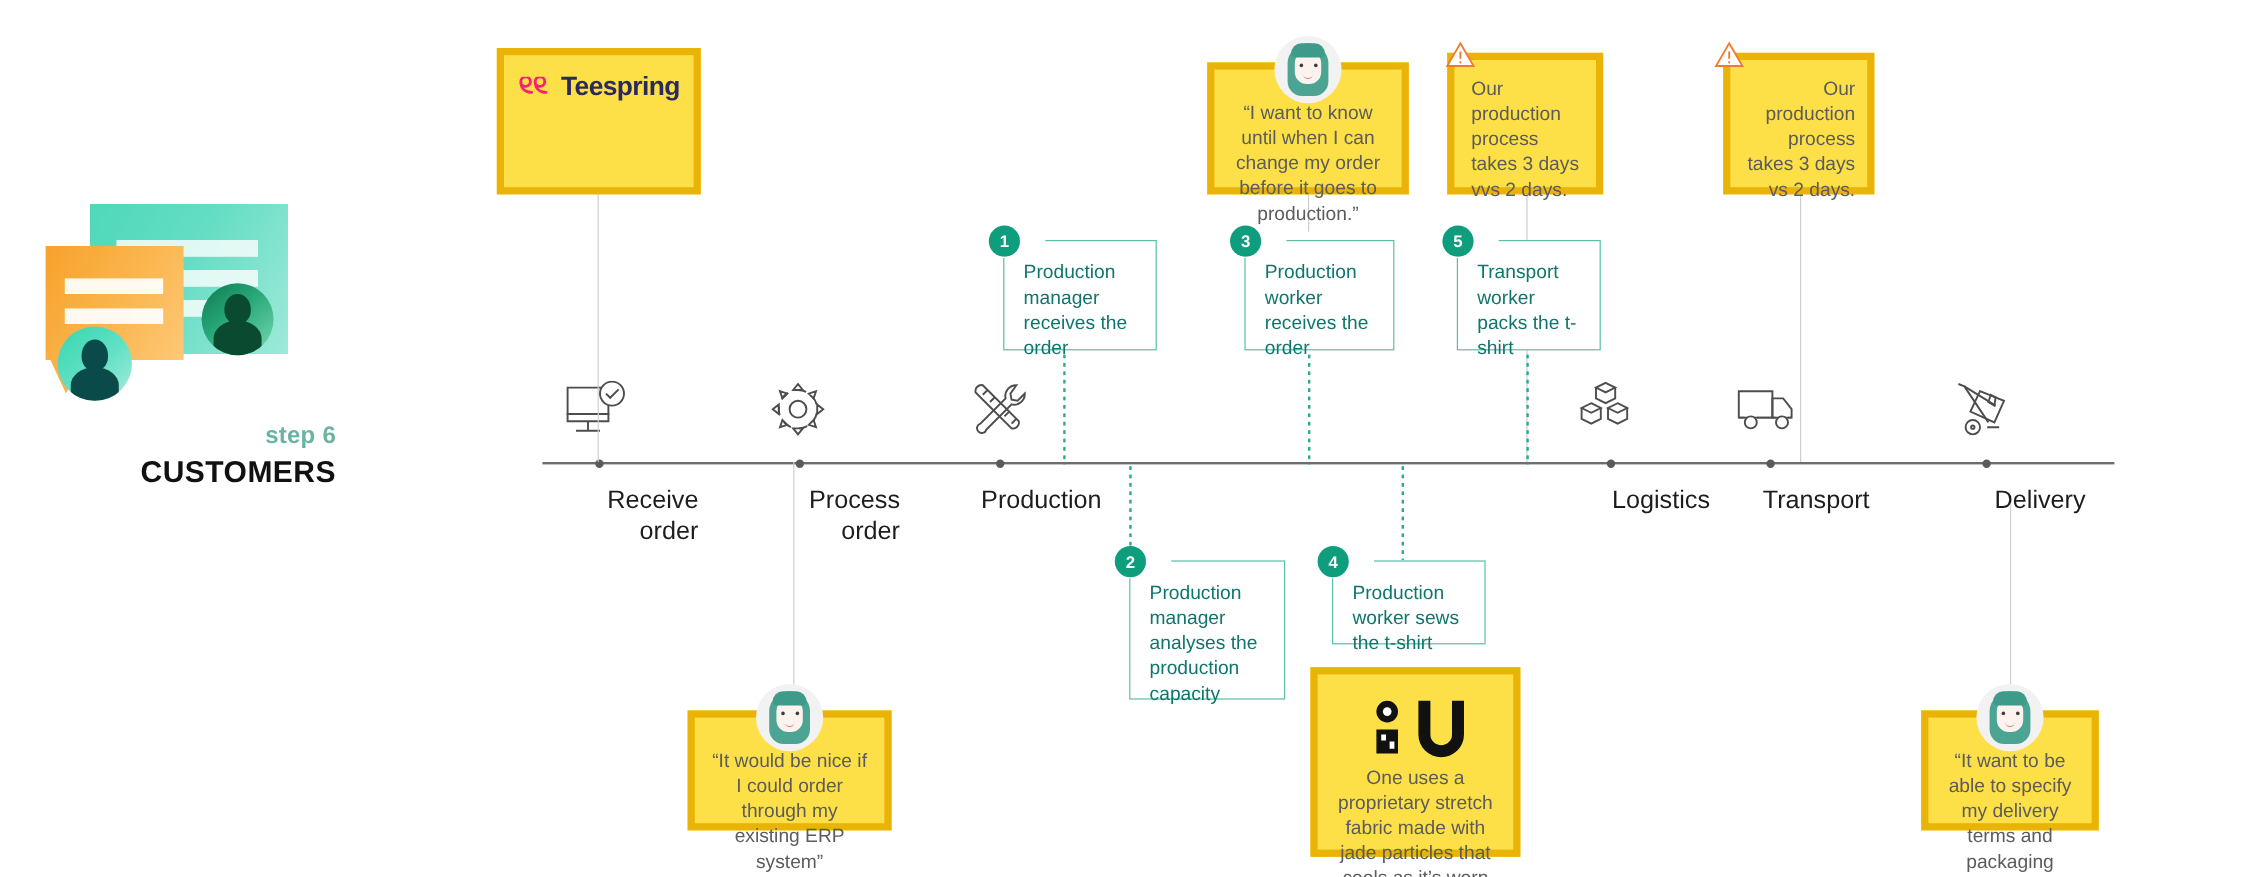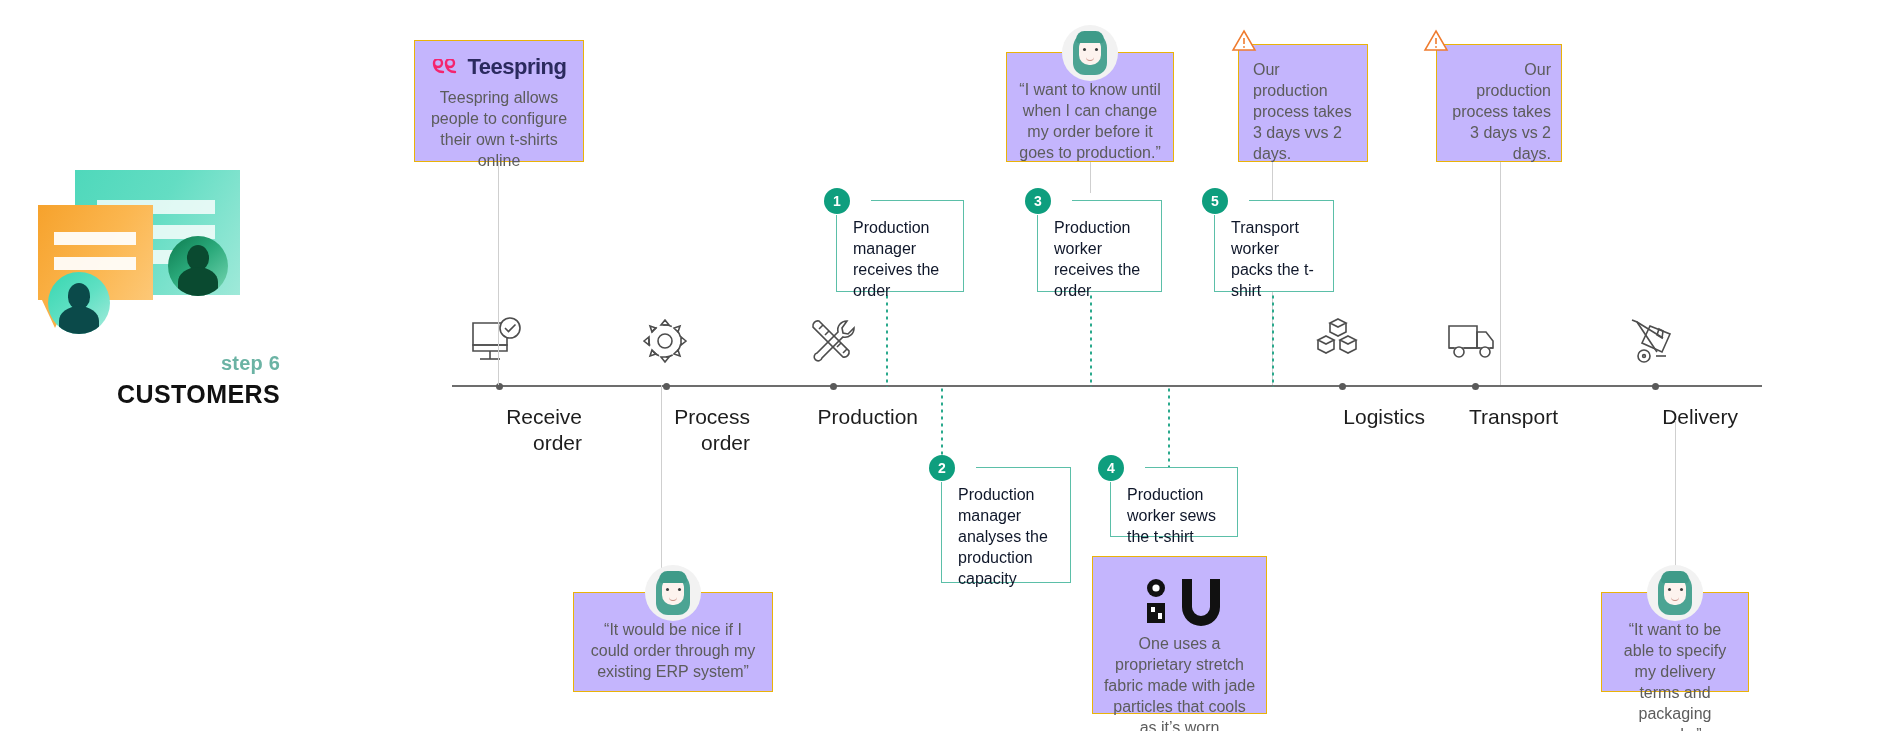--- a/index.html
+++ b/index.html
@@ -49,30 +49,30 @@
   }
 
   
   #timeline-axis{left:452px;top:385px;width:1310px;height:2px;background:#6d6d6d;}
   .axis-dot{width:7px;height:7px;border-radius:50%;background:#5a5a5a;top:-2.5px;position:absolute;}
   .stage{position:absolute;top:310px;width:170px;text-align:right;}
   .stage .ico{height:62px;display:flex;align-items:center;justify-content:center;}
   .stage .lbl{margin-top:32px;font-size:21px;color:#1d1d1d;line-height:26px;}
 
   
-  .card{position:absolute;background:#c4b5fd;border:1px solid #eab308;box-sizing:border-box;}
+  .card{position:absolute;background:#fde047;border:6px solid #eab308;box-sizing:border-box;}
   .card .txt{font-size:16px;line-height:21px;color:#5c5c5c;text-align:center;}
 
   
   .step-card{
     position:absolute;background:#fff;box-sizing:border-box;
     border:1.5px solid #5bbfa8;
   }
   .step-card .txt{
-    font-size:16px;line-height:21px;color:#0f172a;text-align:left;
+    font-size:16px;line-height:21px;color:#0f766e;text-align:left;
     padding:16px 10px 10px 16px;
   }
   .badge{
     position:absolute;left:-13px;top:-13px;width:26px;height:26px;border-radius:50%;
     background:#0e9e7e;color:#fff;font-size:14px;font-weight:bold;
     display:flex;align-items:center;justify-content:center;
   }
   .badge-mask{position:absolute;left:-2px;top:-2px;height:16px;background:#fff;}
 
   
@@ -248,24 +248,23 @@
 <div class="conn-dot" style="left:1272px;top:295px;height:92px;"></div>
 
 <div class="card" style="left:414px;top:40px;width:170px;height:122px;">
   <div id="teespring-logo">
     <svg width="30" height="17" viewBox="0 0 30 17" fill="none" stroke="#f4246e" stroke-width="2.4" stroke-linecap="round">
       <path d="M3 4a4 4 0 108 0 4 4 0 10-8 0c0 6 4 9 9 9"></path>
       <path d="M15 4a4 4 0 108 0 4 4 0 10-8 0c0 6 4 9 9 9"></path>
     </svg>
     <span id="teespring-wordmark">Teespring</span>
   </div>
-  <div class="txt" style="padding:7px 9px;">Teespring allows people to configure their own t-shirts online</div>
-</div>
-
-<div class="card quote" style="left:573px;top:592px;width:200px;height:100px;">
+</div>
+
+<div class="card quote" style="left:573px;top:592px;width:170px;height:100px;">
   <div class="quote-face">
     <div class="qf-hair-back"></div>
       <div class="qf-face"></div>
       <div class="qf-fringe"></div>
     <div class="qf-eye" style="left:21px;"></div>
       <div class="qf-eye" style="left:33px;"></div>
     <div class="qf-mouth"></div>
   </div>
   <div class="txt">“It would be nice if I could order through my existing ERP system”</div>
 </div>
@@ -287,21 +286,21 @@
     <div class="qf-hair-back"></div>
       <div class="qf-face"></div>
       <div class="qf-fringe"></div>
     <div class="qf-eye" style="left:21px;"></div>
       <div class="qf-eye" style="left:33px;"></div>
     <div class="qf-mouth"></div>
   </div>
   <div class="txt">“It want to be able to specify my delivery terms and packaging needs.”</div>
 </div>
 
-<div class="card" style="left:1206px;top:44px;width:130px;height:118px;margin-left:32px;">
+<div class="card" style="left:1206px;top:44px;width:130px;height:118px;">
   <div class="warn-tri" style="left:-8px;top:-16px;">
     <svg width="26" height="23" viewBox="0 0 26 23" fill="#fff" stroke="#ef7b2e" stroke-width="1.5">
       <path d="M13 2L24 21H2z"></path>
         <path d="M13 9v6" stroke-width="1.6"></path>
         <circle cx="13" cy="18" r=".9" fill="#ef7b2e" stroke="none"></circle>
     </svg>
   </div>
   <div class="txt" style="text-align:left;padding:14px 10px 10px 14px;">Our production process takes 3 days vvs 2 days.</div>
 </div>
 

